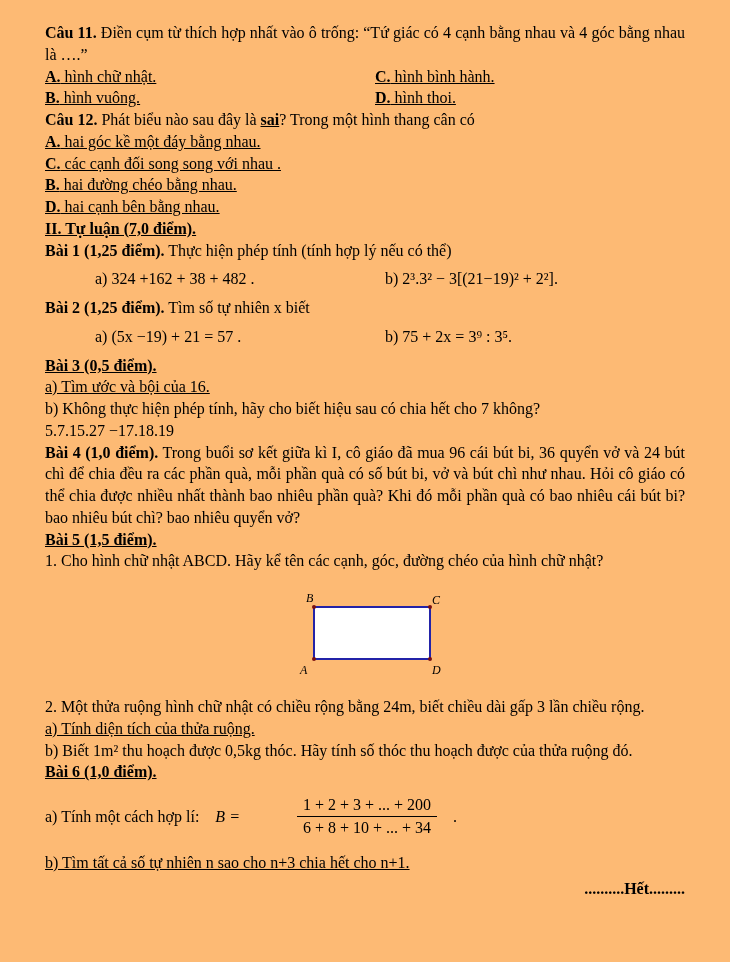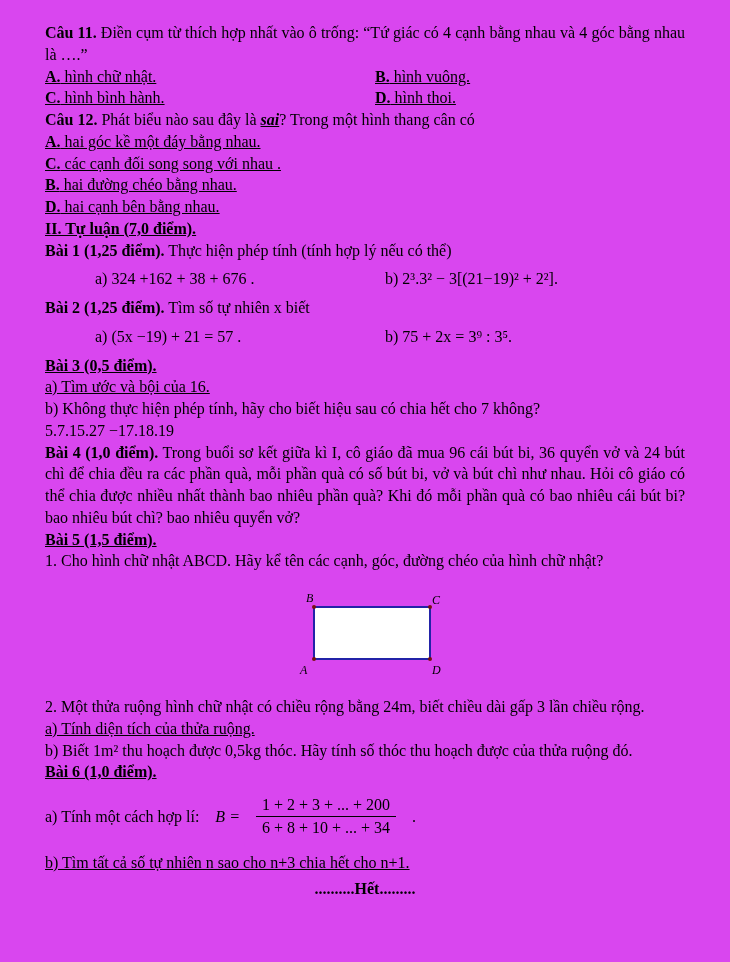--- a/index.html
+++ b/index.html
@@ -1,75 +1,75 @@
 <!DOCTYPE html>
 <html><head>
 <meta charset="utf-8">
 <style>
   * { margin:0; padding:0; box-sizing:border-box; }
   html,body { background:#ffffff; }
   body { width:730px; }
   .page {
-    width:730px; min-height:962px; background:#d946ef; color:#000;
+    width:730px; min-height:962px; background:#fdba74; color:#000;
     font-family:"Liberation Serif","DejaVu Serif",serif;
     font-size:16px; line-height:1.36;
     padding:22px 45px 18px 45px;
   }
   .para { text-align:justify; }
   .line { text-align:left;text-decoration:underline; }
   b { font-weight:bold; }
-  .emph { font-weight:bold; font-style:italic; text-decoration:underline;margin-top:12px; }
+  .emph { font-weight:bold; text-decoration:underline;margin-top:12px; }
   .grid-2 { display:grid; grid-template-columns:330px 1fr; }
   .parts-row { display:grid; grid-template-columns:290px 1fr; padding-left:50px; margin:7px 0; }
   .centered { text-align:left; }
-  .footer-line { text-align:center; font-weight:bold; margin-top:4px; }
+  .footer-line { text-align:right; font-weight:bold; margin-top:4px; }
   
   .diagram { position:relative; height:96px; margin:16px 0 12px 0; }
   .rect-shape { position:absolute; left:268px; top:18px; width:118px; height:54px; border:2px solid #2323a8; background:#fff; }
   .corner-dot { position:absolute; width:4px; height:4px; background:#7a1010; border-radius:50%; }
   .dot-tl { left:-3px; top:-3px; }
   .dot-tr { right:-3px; top:-3px; }
   .dot-bl { left:-3px; bottom:-3px; }
   .dot-br { right:-3px; bottom:-3px; }
   .vlabel { position:absolute; font-style:italic; font-size:12px; color:#000; }
   .lbl-B { left:261px; top:2px; }
   .lbl-C { left:387px; top:4px; }
   .lbl-A { left:255px; top:74px; }
   .lbl-D { left:387px; top:74px; }
   
   .frac-line { padding-left:0; margin:12px 0 14px 0; display:flex; align-items:center; gap:16px; }
   .math-var { font-style:italic; }
-  .fraction { display:inline-block; text-align:center; vertical-align:middle; line-height:1.25; }
+  .fraction { display:inline-block; text-align:center; vertical-align:middle; line-height:1.25;margin-left:41px; }
   .fraction .num { display:block; border-bottom:1.5px solid #000; padding:0 6px 1px 6px; }
   .fraction .den { display:block; padding:1px 6px 0 6px; }
 </style>
 </head>
 <body>
 
 <div class="page">
 
   <p class="para"><b>Câu 11.</b><span> Điền cụm từ thích hợp nhất vào ô trống: “Tứ giác có 4 cạnh bằng nhau và 4 góc bằng nhau là ….”</span></p>
   <div class="grid-2">
     <p class="line"><b>A.</b><span> hình chữ nhật.</span></p>
+    <p class="line"><b>C.</b><span> hình bình hành.</span></p>
     <p class="line"><b>B.</b><span> hình vuông.</span></p>
-    <p class="line"><b>C.</b><span> hình bình hành.</span></p>
     <p class="line"><b>D.</b><span> hình thoi.</span></p>
   </div>
 
   <p class="para"><b>Câu 12.</b><span> Phát biểu nào sau đây là </span><span class="emph">sai</span><span>? Trong một hình thang cân có</span></p>
   <p class="line"><b>A.</b><span> hai góc kề một đáy bằng nhau.</span></p>
   <p class="line"><b>C.</b><span> các cạnh đối song song với nhau .</span></p>
   <p class="line"><b>B.</b><span> hai đường chéo bằng nhau.</span></p>
   <p class="line"><b>D.</b><span> hai cạnh bên bằng nhau.</span></p>
 
   <p class="line"><b>II. Tự luận (7,0 điểm).</b></p>
 
   <p class="para"><b>Bài 1 (1,25 điểm).</b><span> Thực hiện phép tính (tính hợp lý nếu có thể)</span></p>
   <div class="parts-row">
-    <span>a) 324 +162 + 38 + 676 .</span>
+    <span>a) 324 +162 + 38 + 482 .</span>
     <span>b) 2³.3² − 3[(21−19)² + 2²].</span>
   </div>
 
   <p class="para"><b>Bài 2 (1,25 điểm).</b><span> Tìm số tự nhiên x biết</span></p>
   <div class="parts-row">
     <span>a) (5x −19) + 21 = 57 .</span>
     <span>b) 75 + 2x = 3⁹ : 3⁵.</span>
   </div>
 
   <p class="line"><b>Bài 3 (0,5 điểm).</b></p>

